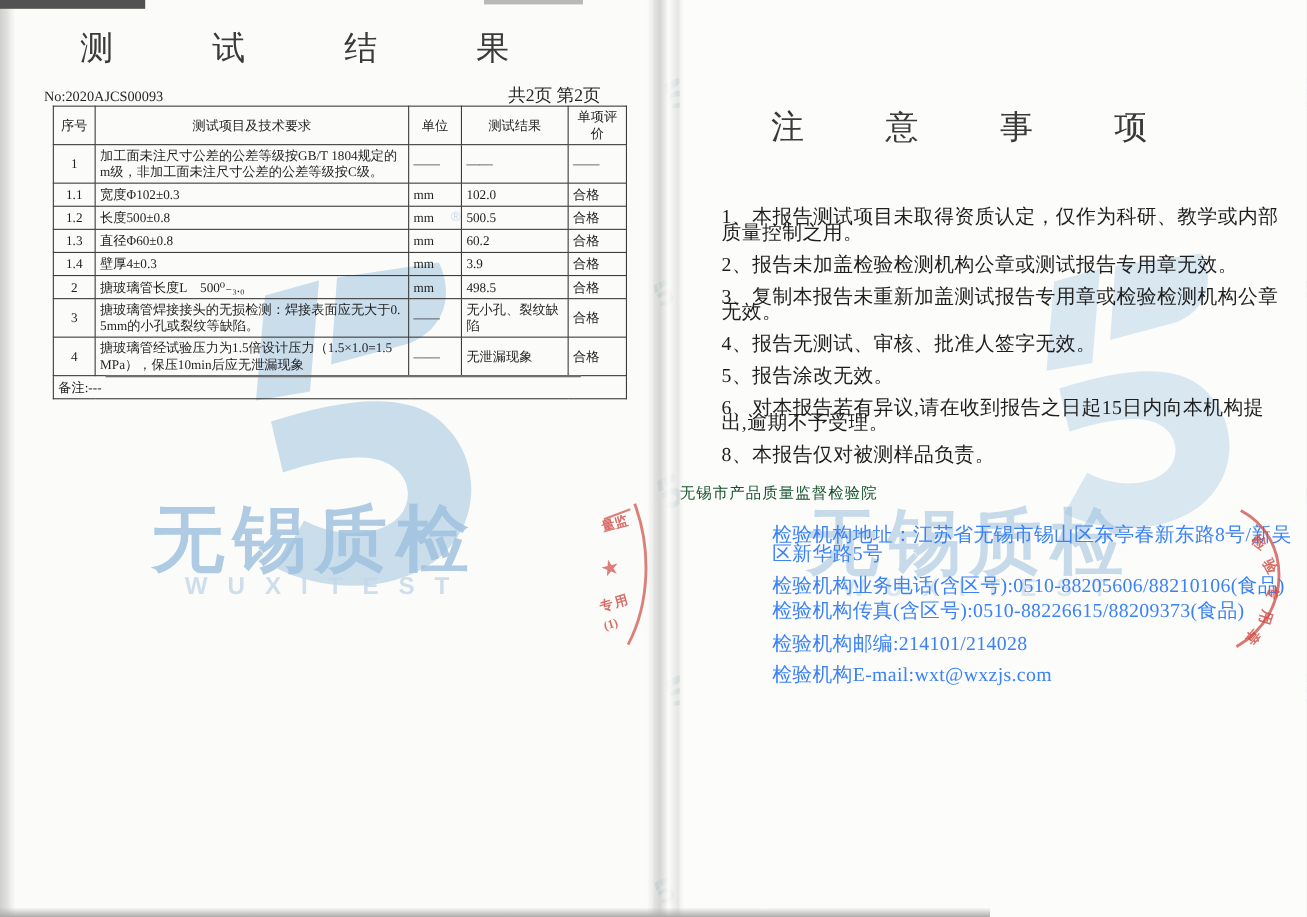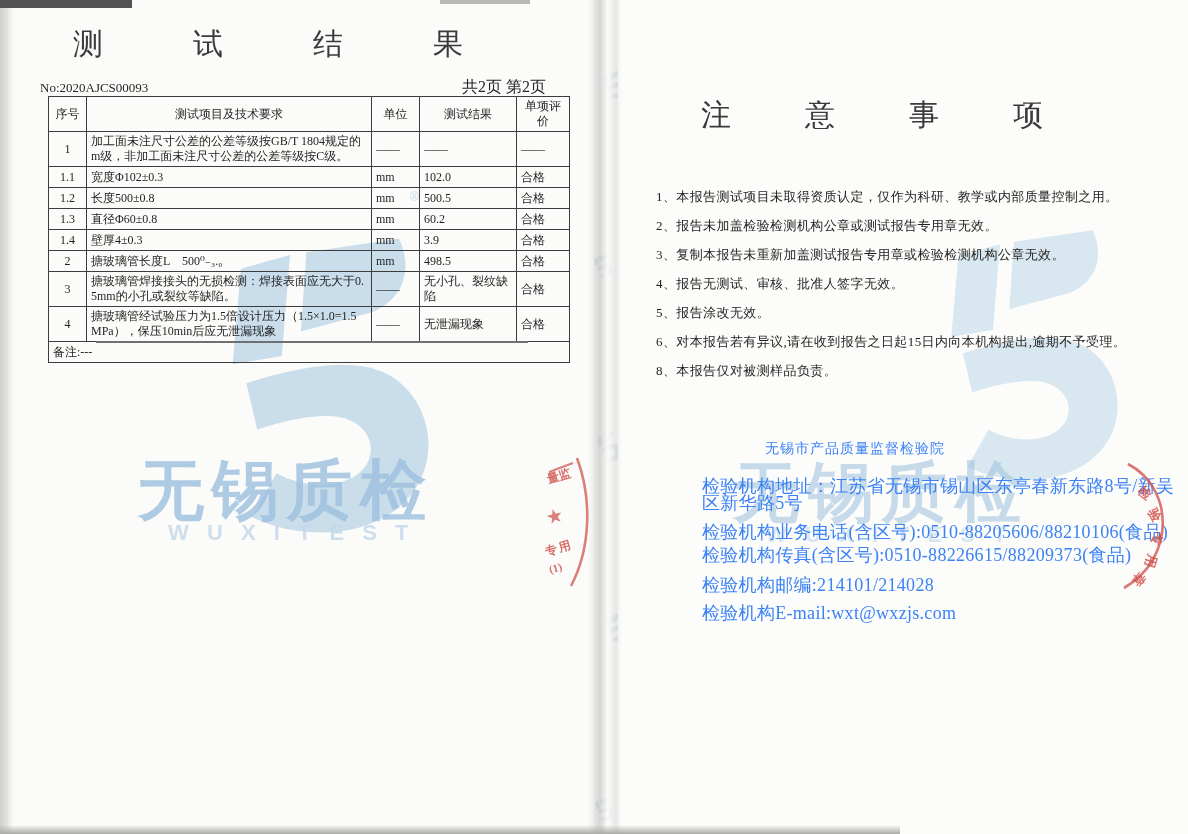--- a/index.html
+++ b/index.html
@@ -47,24 +47,24 @@
   td.c-item{word-break:break-all;}
   tr.single td{height:21px;}
   tr.double td{height:28px;}
   td.remark{height:21px;}
 
   .under-line{position:absolute;left:88px;top:341px;width:432px;height:2px;background:#6f6f6f;}
 
   
   .title-right{left:0;top:95px;width:530px;letter-spacing:22px;}
   .notes{position:absolute;left:38px;top:190px;right:24px;}
-  .note{font-size:13px;line-height:14px;margin-bottom:15px;letter-spacing:.4px;color:#1e1e1e;}
+  .note{font-size:18px;line-height:14px;margin-bottom:15px;letter-spacing:.4px;color:#1e1e1e;}
   .note:last-child{margin-top:8px;}
-  .org-name{position:absolute;left:0;top:440px;width:474px;text-align:center;
-    font-size:14px;letter-spacing:1px;color:#3b82f6;}
+  .org-name{position:absolute;left:0;top:440px;width:474px;
+    font-size:14px;letter-spacing:1px;color:#14532d;}
   .contacts{position:absolute;left:84px;top:478px;}
   .contact{font-size:18px;line-height:17px;color:#3b82f6;letter-spacing:.3px;}
   .contact.c1{margin-top:12px;}
   .contact.c2{margin-top:6px;}
   .contact.c3{margin-top:13px;}
   .contact.c4{margin-top:11px;}
 
   
   .stamp{position:absolute;color:var(--stamp-red);pointer-events:none;}
   .stamp span{position:absolute;color:var(--stamp-red);font-weight:600;opacity:.8;

